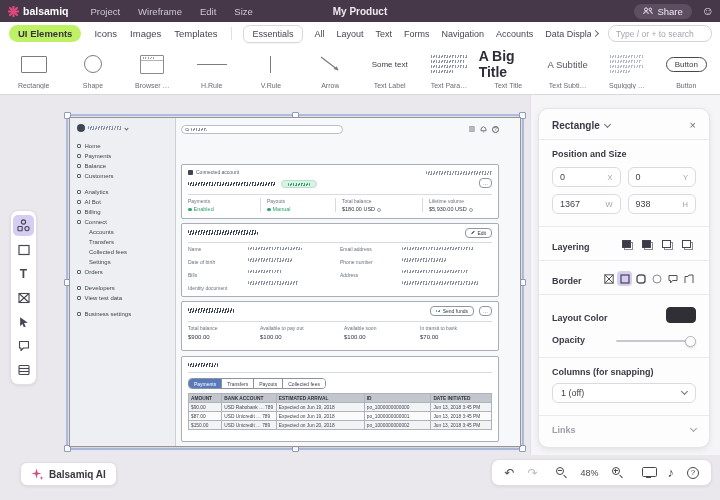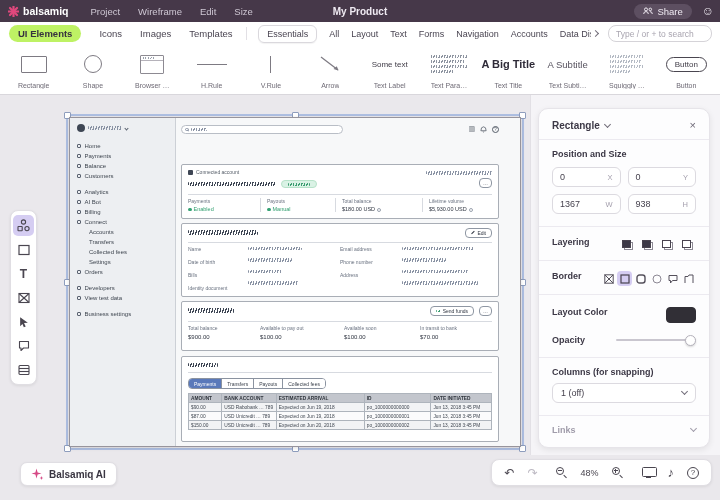--- a/index.html
+++ b/index.html
@@ -12,21 +12,21 @@
   .brand{display:flex;align-items:center;gap:4px;margin-left:8px;font-weight:bold;font-size:10.5px;color:#fff}
   .menus{display:flex;gap:18px;margin-left:22px;font-size:9.5px;color:#cfc8d4}
   .menus span{cursor:default}
   .doc-title{position:absolute;left:50%;transform:translateX(-50%);font-size:10px;font-weight:bold;color:#efeaf2}
   .top-right{position:absolute;right:6px;display:flex;align-items:center;gap:10px}
   .share-btn{display:flex;align-items:center;gap:4px;background:#5d4f61;border-radius:9px;padding:2px 9px;font-size:9.5px;color:#efeaf2}
   .smiley{font-size:12px;color:#e9e4ec;line-height:1}
 
   
   .libbar{position:absolute;left:0;top:22px;width:720px;height:23px;background:#fff;display:flex;align-items:center;font-size:9.5px;color:#4a4552;z-index:29}
-  .libtab{margin-left:18px;white-space:nowrap}
+  .libtab{margin-left:13px;white-space:nowrap}
   .libtab.active{background:#bef264;border-radius:10px;padding:3px 9px;margin-left:9px;color:#37323f;font-weight:bold}
   .vdiv{width:1px;height:13px;background:#e2e0e5;margin-left:13px}
   .cat{margin-left:12px;white-space:nowrap;font-size:9px}
   .cat.sel{border:1px solid #dad8dd;border-radius:6px;padding:3px 8px;box-shadow:0 1px 1px rgba(0,0,0,.05)}
   .cat.trunc{max-width:56px;overflow:hidden;text-overflow:clip;white-space:nowrap}
   .chev{display:inline-block;width:5px;height:5px;border-right:1.4px solid #716d79;border-bottom:1.4px solid #716d79;transform:rotate(45deg);vertical-align:middle}
   .chev.right{transform:rotate(-45deg)}
   .more-btn{margin-left:2px;display:flex;align-items:center}
   .libsearch{margin-left:10px;margin-right:8px;width:104px;height:17px;border:1px solid #d5d3d8;border-radius:8px;font-size:8.5px;padding:0 7px;color:#6d6876;outline:none;background:#fff}
   .libsearch::placeholder{color:#a9a5b0}
@@ -37,21 +37,21 @@
   .pal-prev{height:26px;display:flex;align-items:center;justify-content:center;color:#3f3b46}
   .pal-label{font-size:7px;color:#6e6a75;max-width:56px;white-space:nowrap;overflow:hidden;text-overflow:ellipsis}
   .pv-rect{width:26px;height:17px;border:1.2px solid #7d7a82;border-radius:1px}
   .pv-circle{width:18px;height:18px;border:1.2px solid #7d7a82;border-radius:50%}
   .pv-browser{width:24px;height:19px;border:1.2px solid #8d8a92;border-radius:1px;position:relative}
   .pv-browser::before{content:"";position:absolute;left:0;right:0;top:4px;border-top:1px solid #b5b2ba}
   .pv-browser::after{content:"";position:absolute;left:2px;top:1px;width:12px;height:2px;background:repeating-linear-gradient(105deg,#9aa0ab 0 1px,transparent 1px 2.5px)}
   .pv-hrule{width:30px;border-top:1.3px solid #7d7a82}
   .pv-vrule{height:17px;border-left:1.3px solid #7d7a82}
   .pv-sometext{font-size:8px;color:#3f3b46}
-  .pv-bigtitle{font-size:11px;font-weight:bold;color:#2f2b38}
+  .pv-bigtitle{font-size:14px;font-weight:bold;color:#2f2b38}
   .pv-subtitle{font-size:9.5px;color:#57535f}
   .pv-button{border:1.3px solid #4a4650;border-radius:8px;padding:2px 8px;font-size:8px;color:#3f3b46}
   .sqlines{display:flex;flex-direction:column;gap:2.5px}
   .sqlines i{display:block;height:2.5px;background:repeating-linear-gradient(105deg,#8d94a0 0 1.2px,transparent 1.2px 2.6px)}
   .sqlines.light i{background:repeating-linear-gradient(105deg,#b4bac4 0 1.2px,transparent 1.2px 2.6px)}
 
   
   .work{position:absolute;left:0;top:95px;width:720px;height:405px;background:#eae8ec}
   .rightcol{position:absolute;left:530px;top:0;width:190px;height:360px;background:#f5f4f7;border-left:1px solid #e2e0e5}
 
@@ -107,21 +107,21 @@
   
   .inspector{position:absolute;left:538px;top:13px;width:172px;background:#fdfdfe;border:1px solid #e6e4e9;border-radius:10px;box-shadow:0 2px 6px rgba(0,0,0,.08);padding:10px 13px 12px;z-index:12;color:#3c3846}
   .insp-head{display:flex;align-items:center;gap:5px;font-size:10px;font-weight:bold}
   .insp-close{margin-left:auto;font-size:11px;color:#6d6876;font-weight:normal}
   .insp-div{border-top:1px solid #eceaf0;margin:8px -13px 0}
   .sec-label{font-size:9px;font-weight:bold;margin-top:9px}
   .pos-grid{display:grid;grid-template-columns:1fr 1fr;gap:7px;margin-top:8px}
   .num{height:20px;border:1px solid #dcdae0;border-radius:6px;background:#fff;display:flex;align-items:center;justify-content:space-between;padding:0 7px}
   .num b{font-size:9px;font-weight:normal;color:#46424e}
   .num i{font-style:normal;font-size:7.5px;color:#a49fad}
-  .insp-row{display:flex;align-items:flex-start;margin-top:10px}
+  .insp-row{display:flex;align-items:flex-end;margin-top:10px}
   .insp-row .rl{font-size:9px;font-weight:bold}
   .iconbtns{margin-left:auto;display:flex;gap:3px;align-items:center}
   .ib{width:17px;height:15px;border-radius:4px;display:flex;align-items:center;justify-content:center}
   .ib.sel{background:#d5cdf2}
   .lay{position:relative;width:11px;height:10px}
   .lay::before{content:"";position:absolute;right:0;bottom:0;width:7px;height:6px;border:1px solid #8c8894;background:#fff}
   .lay::after{content:"";position:absolute;left:0;top:0;width:7px;height:6px;border:1px solid #49434f;background:#fff}
   .lay.dark::after{background:#3d3947}
   .swatch{margin-left:auto;width:30px;height:16px;border-radius:4px;border:1px solid #cfcdd6}
   .sw-fill{background:#dee0ec}

